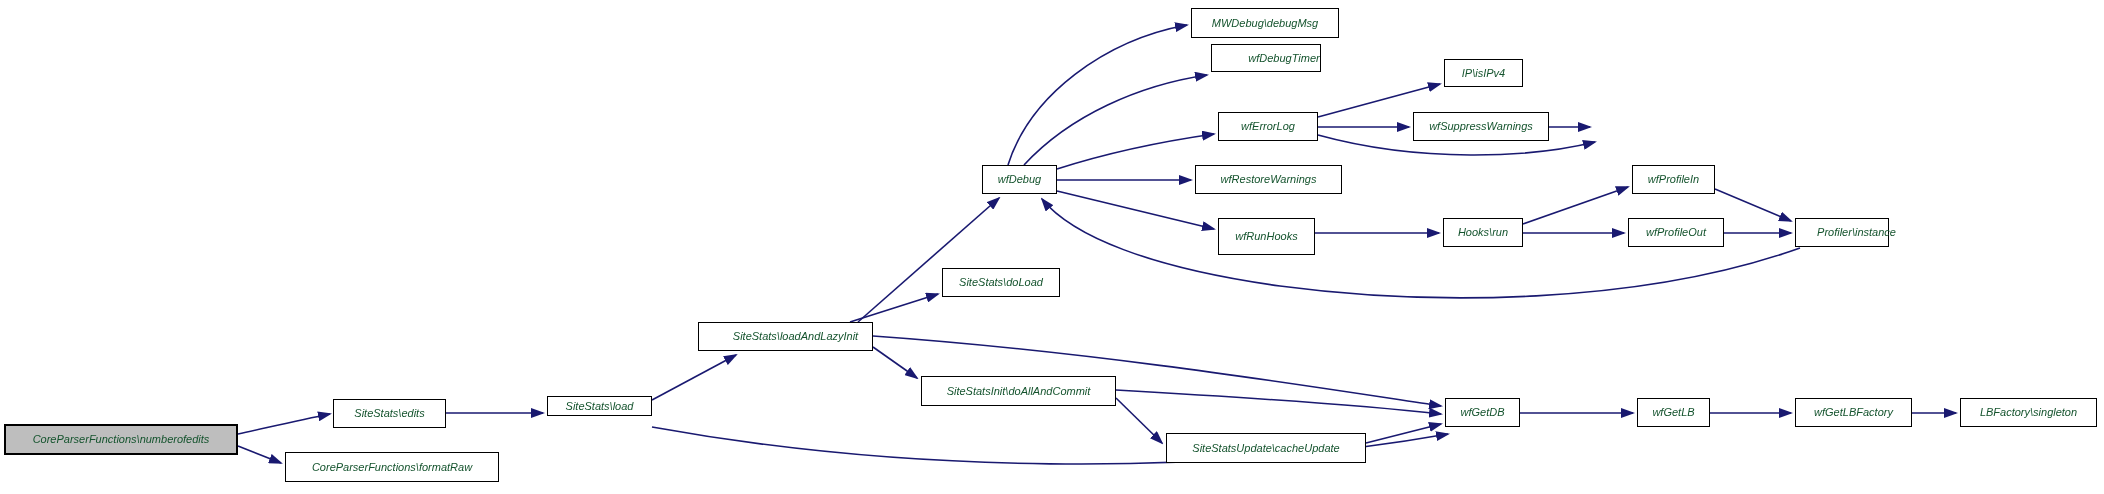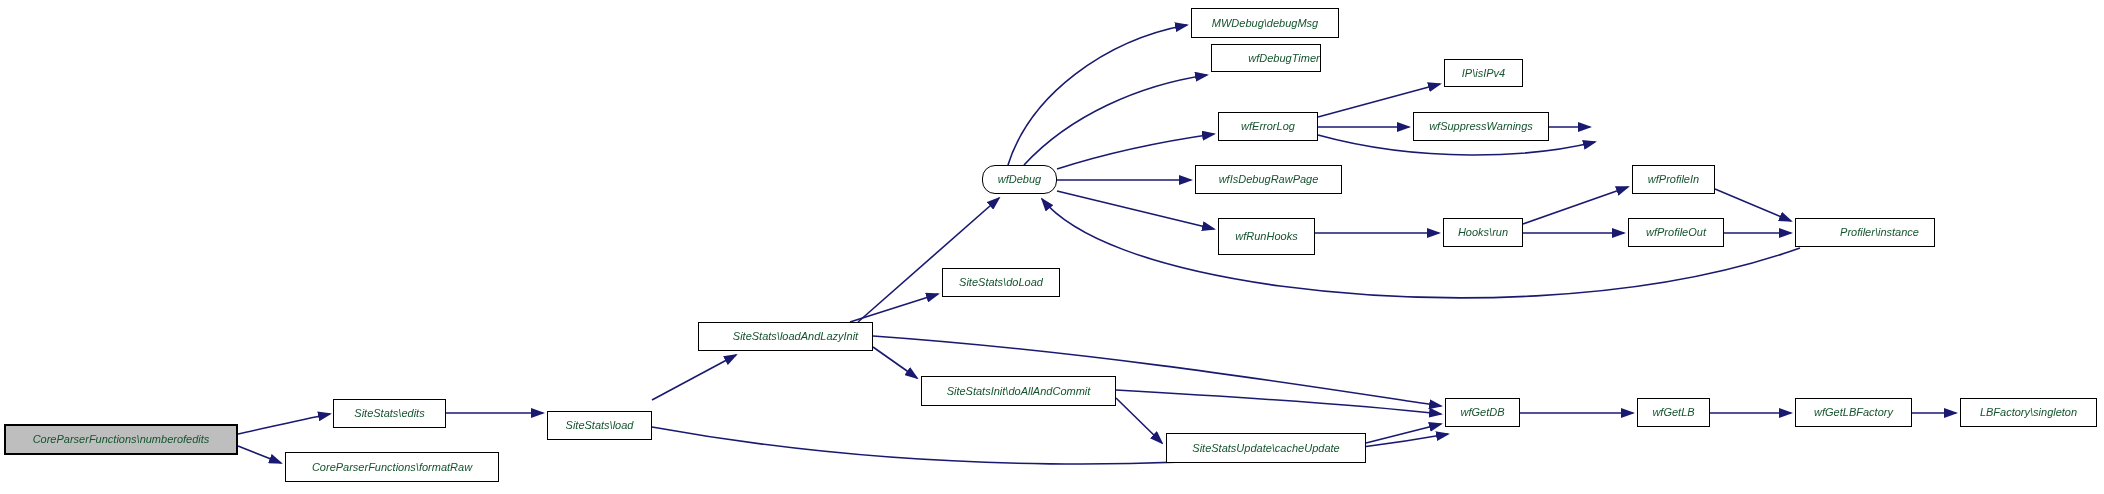--- a/index.html
+++ b/index.html
@@ -74,34 +74,34 @@
       <path d="M 1724 233 L 1791 233" fill="none" stroke="#191970" stroke-width="1.6" marker-end="url(#arrow)"></path>
       <path d="M 1800 248 C 1640 305, 1430 306, 1280 286 C 1150 268, 1072 236, 1042 199" fill="none" stroke="#191970" stroke-width="1.6" marker-end="url(#arrow)"></path>
       <path d="M 1520 413 L 1633 413" fill="none" stroke="#191970" stroke-width="1.6" marker-end="url(#arrow)"></path>
       <path d="M 1710 413 L 1791 413" fill="none" stroke="#191970" stroke-width="1.6" marker-end="url(#arrow)"></path>
       <path d="M 1912 413 L 1956 413" fill="none" stroke="#191970" stroke-width="1.6" marker-end="url(#arrow)"></path>
     </svg>
 
 <div class="node highlight" style="left: 4px; top: 424px; width: 234px; height: 31px;">CoreParserFunctions\numberofedits</div>
     <div class="node" style="left: 333px; top: 399px; width: 113px; height: 29px;">SiteStats\edits</div>
     <div class="node" style="left: 285px; top: 452px; width: 214px; height: 30px;">CoreParserFunctions\formatRaw</div>
-    <div class="node" style="left: 547px; top: 411px; width: 105px; height: 29px; text-align: center;">SiteStats\load</div>
+    <div class="node" style="left: 547px; top: 396px; width: 105px; height: 20px; text-align: center;">SiteStats\load</div>
     <div class="node" style="left: 698px; top: 322px; width: 175px; height: 29px; padding-left: 20px;">SiteStats\loadAndLazyInit</div>
     <div class="node" style="left: 942px; top: 268px; width: 118px; height: 29px;">SiteStats\doLoad</div>
     <div class="node" style="left: 1166px; top: 433px; width: 200px; height: 30px;">SiteStatsUpdate\cacheUpdate</div>
     <div class="node" style="left: 921px; top: 376px; width: 195px; height: 30px;">SiteStatsInit\doAllAndCommit</div>
-    <div class="node" style="left: 982px; top: 165px; width: 75px; height: 29px; border-radius: 13px;">wfDebug</div>
+    <div class="node" style="left: 982px; top: 165px; width: 75px; height: 29px;">wfDebug</div>
     <div class="node" style="left: 1191px; top: 8px; width: 148px; height: 30px;">MWDebug\debugMsg</div>
     <div class="node" style="left: 1211px; top: 44px; width: 110px; height: 28px; padding-left: 36px;">wfDebugTimer</div>
     <div class="node" style="left: 1218px; top: 112px; width: 100px; height: 29px;">wfErrorLog</div>
     <div class="node" style="left: 1444px; top: 59px; width: 79px; height: 28px;">IP\isIPv4</div>
     <div class="node" style="left: 1413px; top: 112px; width: 136px; height: 29px;">wfSuppressWarnings</div>
-    <div class="node" style="left: 1195px; top: 165px; width: 147px; height: 29px;">wfIsDebugRawPage</div>
+    <div class="node" style="left: 1195px; top: 165px; width: 147px; height: 29px;">wfRestoreWarnings</div>
     <div class="node" style="left: 1218px; top: 218px; width: 97px; height: 37px;">wfRunHooks</div>
     <div class="node" style="left: 1443px; top: 218px; width: 80px; height: 29px; text-align: center;">Hooks\run</div>
     <div class="node" style="left: 1632px; top: 165px; width: 83px; height: 29px;">wfProfileIn</div>
     <div class="node" style="left: 1628px; top: 218px; width: 96px; height: 29px;">wfProfileOut</div>
-    <div class="node" style="left: 1795px; top: 218px; width: 140px; height: 29px; padding-left: 29px;">Profiler\instance</div>
+    <div class="node" style="left: 1795px; top: 218px; width: 94px; height: 29px; padding-left: 29px;">Profiler\instance</div>
     <div class="node" style="left: 1445px; top: 398px; width: 75px; height: 29px;">wfGetDB</div>
     <div class="node" style="left: 1637px; top: 398px; width: 73px; height: 29px;">wfGetLB</div>
     <div class="node" style="left: 1795px; top: 398px; width: 117px; height: 29px;">wfGetLBFactory</div>
     <div class="node" style="left: 1960px; top: 398px; width: 137px; height: 29px;">LBFactory\singleton</div>
   </div>
 
 </body></html>

